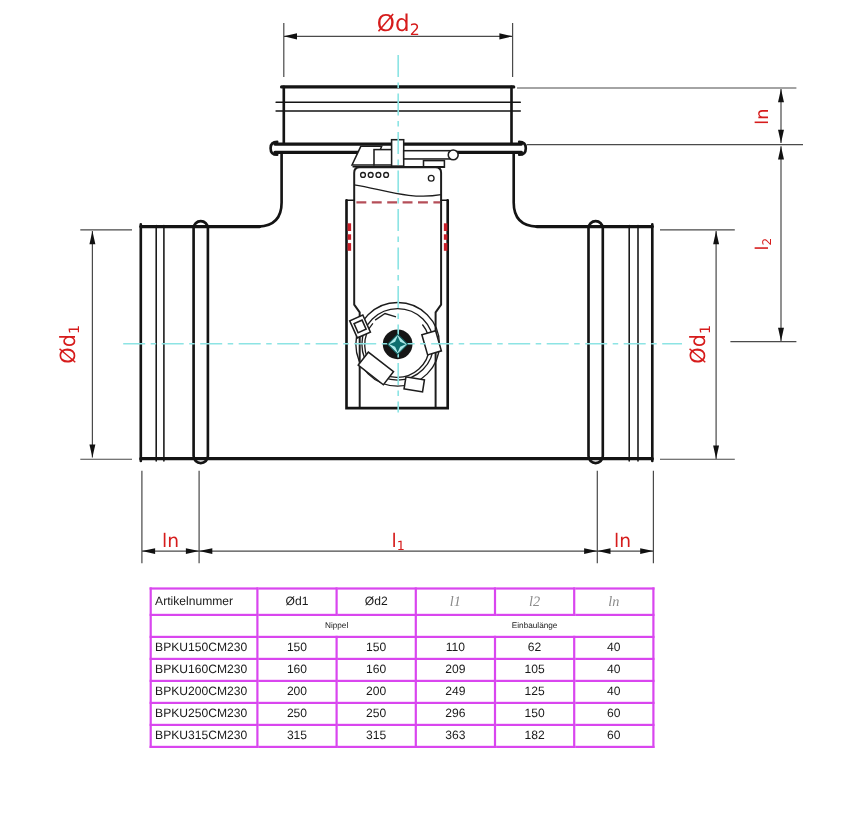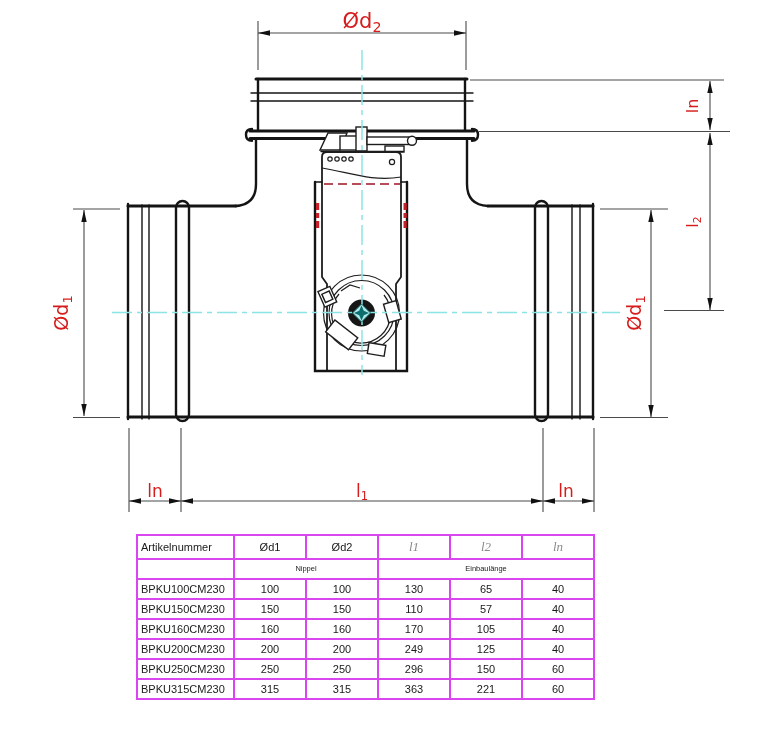--- a/index.html
+++ b/index.html
@@ -193,40 +193,32 @@
         <th class="lcol">ln</th>
       </tr>
       <tr class="sub">
         <th class="c0"></th>
         <th colspan="2">Nippel</th>
         <th colspan="3">Einbaulänge</th>
       </tr>
     </thead>
     <tbody>
         <tr>
-          <td class="c0">BPKU100CM230</td>
-          <td>100</td>
-          <td>100</td>
-          <td>130</td>
-          <td>65</td>
-          <td>40</td>
-        </tr>
-        <tr>
           <td class="c0">BPKU150CM230</td>
           <td>150</td>
           <td>150</td>
           <td>110</td>
-          <td>57</td>
+          <td>62</td>
           <td>40</td>
         </tr>
         <tr>
           <td class="c0">BPKU160CM230</td>
           <td>160</td>
           <td>160</td>
-          <td>170</td>
+          <td>209</td>
           <td>105</td>
           <td>40</td>
         </tr>
         <tr>
           <td class="c0">BPKU200CM230</td>
           <td>200</td>
           <td>200</td>
           <td>249</td>
           <td>125</td>
           <td>40</td>
@@ -237,18 +229,18 @@
           <td>250</td>
           <td>296</td>
           <td>150</td>
           <td>60</td>
         </tr>
         <tr>
           <td class="c0">BPKU315CM230</td>
           <td>315</td>
           <td>315</td>
           <td>363</td>
-          <td>221</td>
+          <td>182</td>
           <td>60</td>
         </tr>
       </tbody>
   </table>
 </div>
 
 </body></html>

